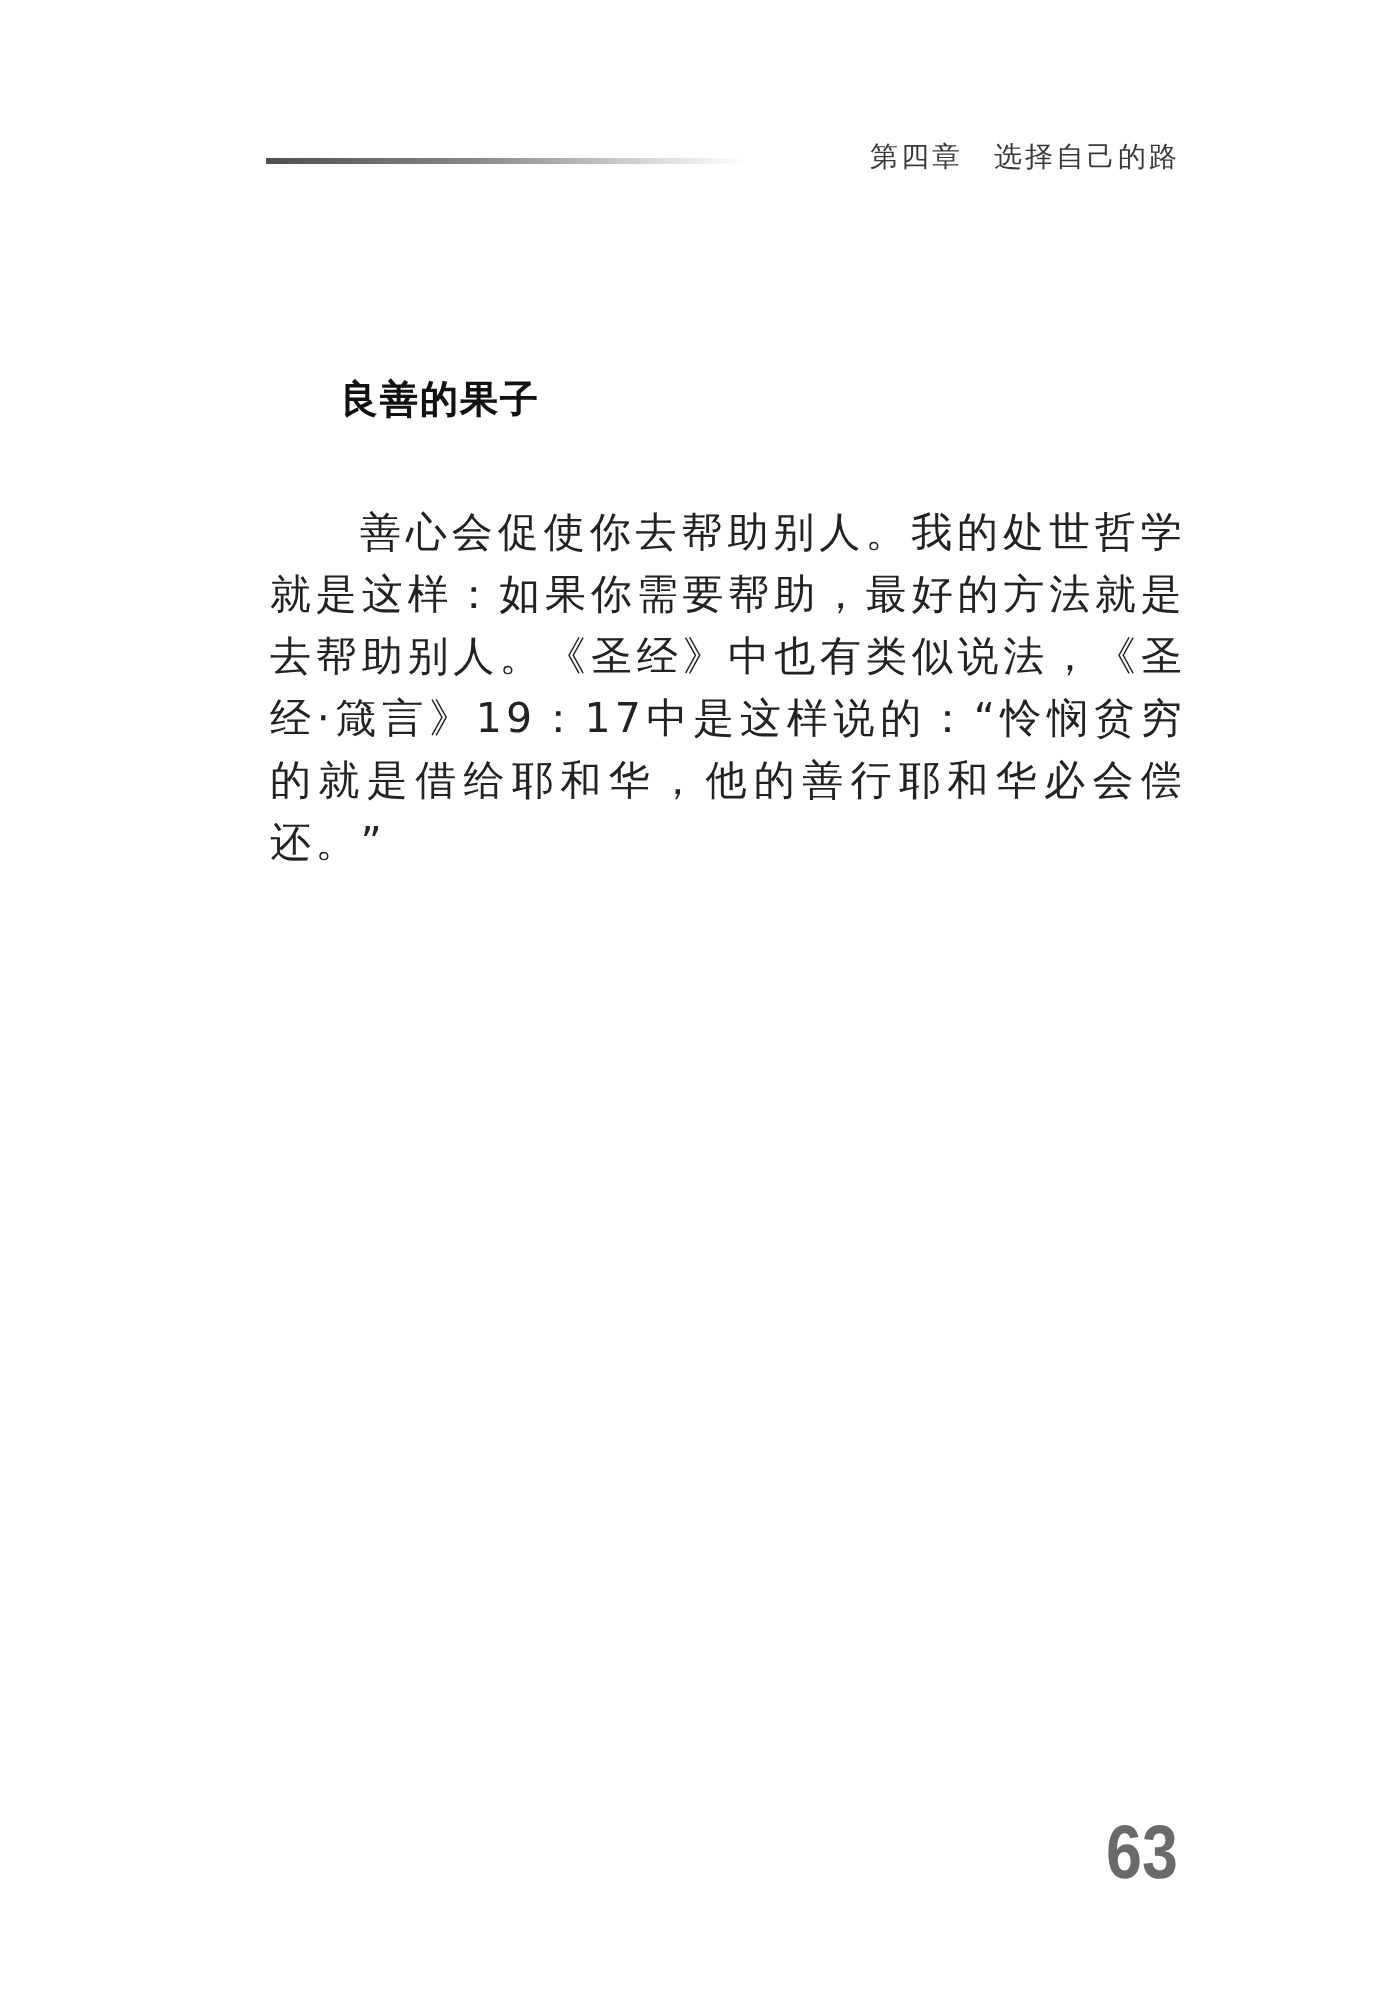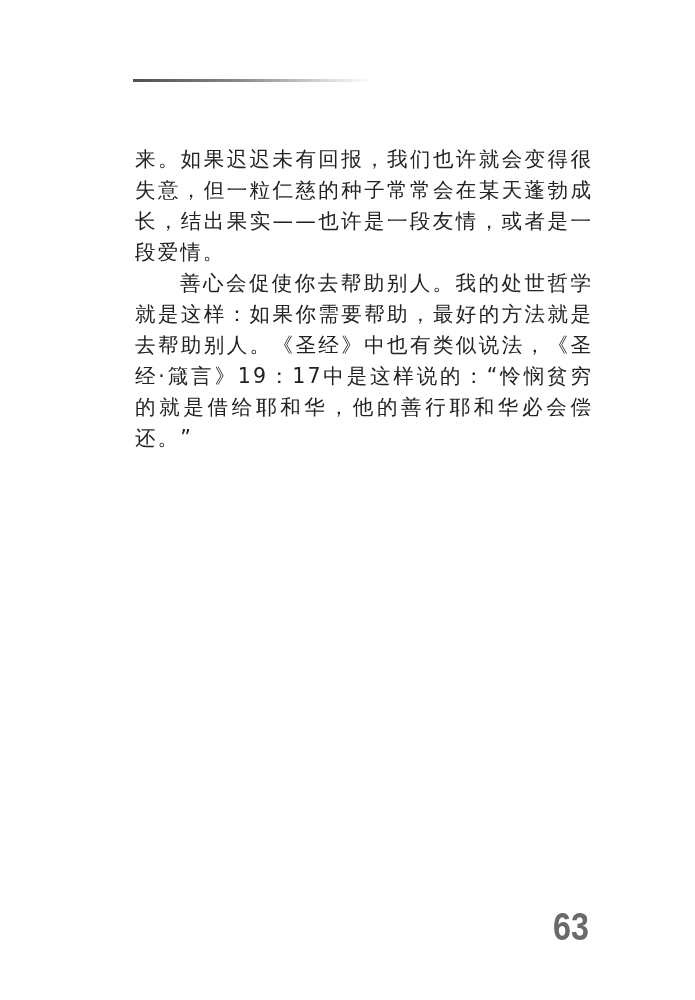--- a/index.html
+++ b/index.html
@@ -78,23 +78,24 @@
     transform-origin: left top;
     color: #6a6a6a;
     letter-spacing: 0px;
   }
 </style>
 </head>
 <body>
 
 <div class="running-header">
   <div class="header-rule"></div>
+  <div class="header-title">第四章　选择自己的路</div>
 </div>
 
 <div class="body-text">
-  <p class="para">来。如果迟迟未有回报，我们也许就会变得很失意，但一粒仁慈的种子常常会在某天蓬勃成长，结出果实——也许是一段友情，或者是一段爱情。</p>
 
+  <h3 class="section-heading">良善的果子</h3>
 
   <p class="para indent">善心会促使你去帮助别人。我的处世哲学就是这样：如果你需要帮助，最好的方法就是去帮助别人。《圣经》中也有类似说法，《圣经·箴言》19：17中是这样说的：“怜悯贫穷的就是借给耶和华，他的善行耶和华必会偿还。”</p>
 
 </div>
 
 <div class="page-number">63</div>
 
 </body></html>

